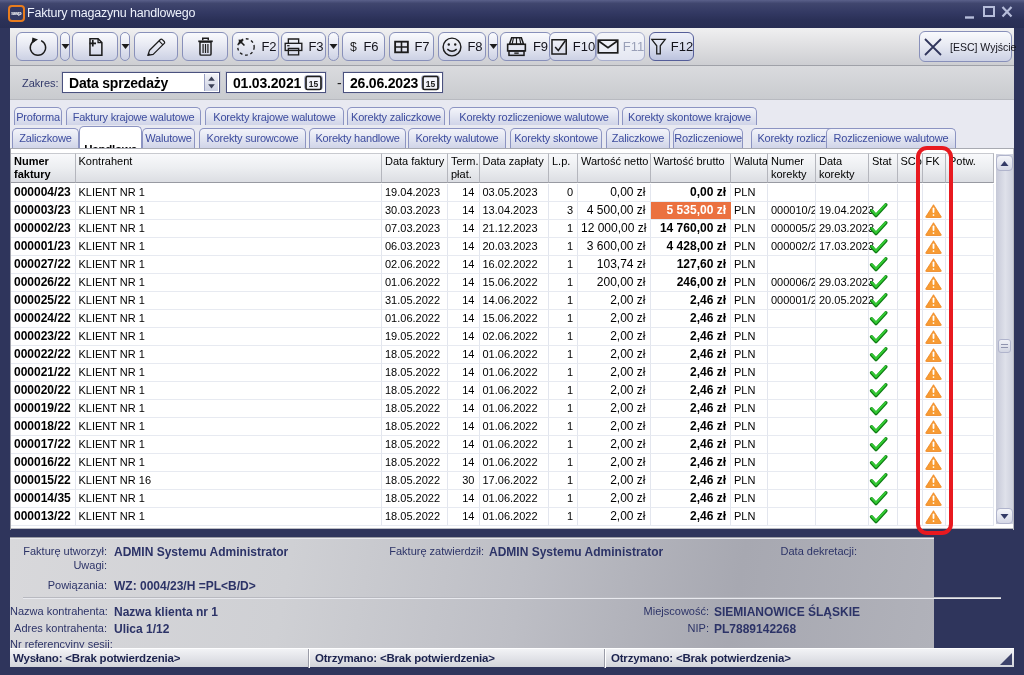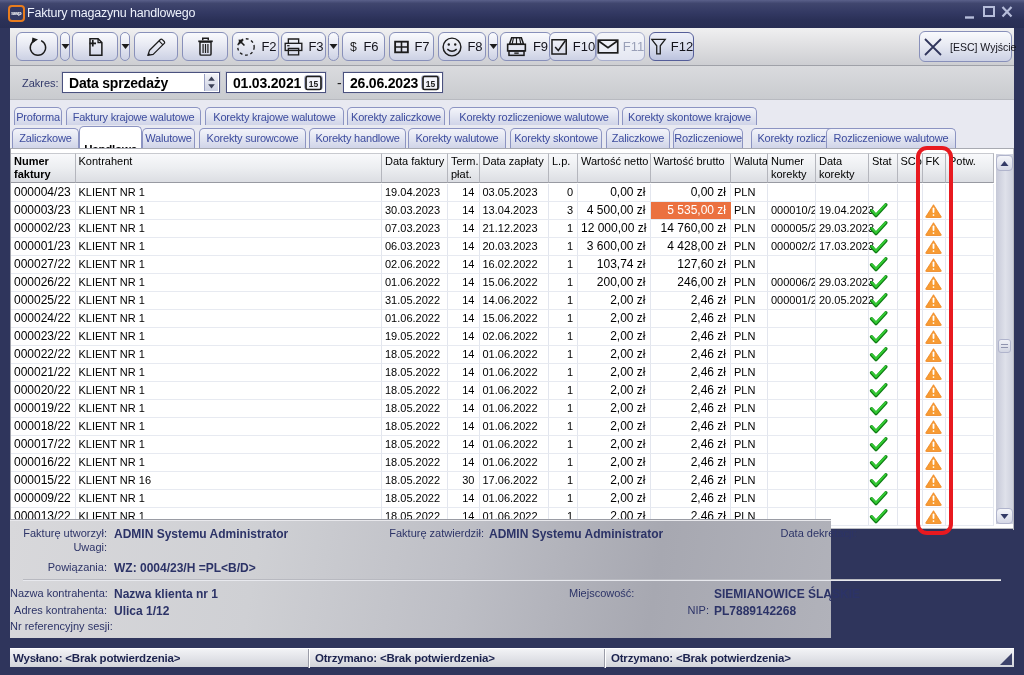--- a/index.html
+++ b/index.html
@@ -41,37 +41,37 @@
 .tab.act{background:#fff;color:#000;font-weight:bold;height:22px;top:26px;z-index:5;box-shadow:0 2px 0 #fff;font-size:11.5px;padding-top:16px}
 
 
 #content{left:10px;top:148px;width:1004px;height:381px;background:#fff;border-top:1px solid #a8aab2;border-bottom:1px solid #babcc2}
 #thead{position:absolute;left:1px;top:4px;width:983px;height:30px}
 .hc{position:absolute;top:0;height:30px;background:linear-gradient(#f8f9fb 0%,#eceef1 50%,#dcdee3 100%);border-right:1px solid #b4b6bd;border-top:1px solid #c8cacf;border-bottom:1px solid #989aa2;font-size:11px;line-height:13px;padding:1px 0 0 3px;color:#000;overflow:hidden;white-space:nowrap}
 .hc.b{font-weight:bold}
 #tbody{position:absolute;left:1px;top:34.5px;width:983px;height:342px;overflow:hidden}
 .row{position:absolute;left:0;width:983px;height:18px}
 .c{position:absolute;top:0;height:18px;border-right:1px solid #e3e6ee;border-bottom:1px solid #e7eaf1;font-size:11px;line-height:17px;padding:0 3px;white-space:nowrap;overflow:visible}
-.c.b{font-weight:normal}
+.c.b{font-weight:bold}
 .c.fs12{font-size:12px}
 .c.r{text-align:right;padding-right:4px}
 .c.clip{overflow:hidden;padding-right:0}
 .c.ct{text-align:center;padding:0}
 .c.org{background:#eb7140;color:#fff;border-right:1px solid #eb7140}
 .chk{position:absolute;left:0px;top:1px}
 .tri{margin-top:2px}
 
 
 #vscroll{position:absolute;left:986px;top:5px;width:17px;height:370px;background:linear-gradient(90deg,#c6c9d8,#dfe1ea 55%,#cdd0dd)}
 .sbtn{position:absolute;left:0;width:17px;height:16px;background:linear-gradient(#f4f5f9,#d5d8e6);border:1px solid #b0b4cc;border-radius:4px;display:flex;align-items:center;justify-content:center}
 #grip{position:absolute;left:988px;top:190px;width:13px;height:14px;border-radius:3px;background:linear-gradient(#f0f1f6,#d2d5e2);border:1px solid #b0b4cc}
 #grip:before{content:"";position:absolute;left:2px;right:2px;top:4px;height:1px;background:#8f94ae;box-shadow:0 3px 0 #8f94ae}
 
 
-#panelwrap{left:10px;top:519px;width:821px;height:119px;background:linear-gradient(100deg,#d8d8db 0%,#cfd0d4 30%,#bdbec5 55%,#a7a8b1 78%,#b1b2ba 100%);border-top:1px solid #9a9ca4;box-shadow:inset 0 1px 0 #e8e8ec}
+#panelwrap{left:10px;top:537px;width:924px;height:119px;background:linear-gradient(100deg,#d8d8db 0%,#cfd0d4 30%,#bdbec5 55%,#a7a8b1 78%,#b1b2ba 100%);border-top:1px solid #9a9ca4;box-shadow:inset 0 1px 0 #e8e8ec}
 .plbl{position:absolute;font-size:11px;color:#2c3367;white-space:nowrap}
 .pval{position:absolute;font-size:12px;font-weight:bold;color:#2c3367;white-space:nowrap}
 #pdiv{position:absolute;left:13px;top:59px;width:978px;height:2px;background:#b8b9c0;border-bottom:1px solid #e8e9ee}
 
 
 #status{left:10px;top:648px;width:1004px;height:19px;background:linear-gradient(#f2f3f6 0%,#e2e3e8 50%,#d2d4da 100%);border-top:1px solid #fdfdfe}
 #status .seg{position:absolute;top:3px;font-size:11.5px;letter-spacing:-0.2px;font-weight:bold;color:#1c234e}
 #status .sep{position:absolute;top:0;width:1px;height:19px;background:#9a9ca8;box-shadow:1px 0 0 #fff}
 #resz{position:absolute;right:2px;top:4px;width:0;height:0;border-left:12px solid transparent;border-bottom:12px solid #3d436b}
 
@@ -715,21 +715,21 @@
         </div>
         <div class="c " style="left:886.5px;width:25.0px"></div>
         <div class="c ct" style="left:911.5px;width:23.5px"><svg class="tri" width="17" height="14" viewBox="0 0 17 14">
             <path d="M8.5 0.7 L16.2 12.8 Q16.5 13.5 15.6 13.5 L1.4 13.5 Q0.5 13.5 0.8 12.8 Z" fill="#f79b33" stroke="#ee8521" stroke-width="0.8"></path>
             <rect x="7.6" y="3.6" width="1.8" height="5.4" rx="0.9" fill="#fff"></rect>
             <rect x="7.6" y="10.2" width="1.8" height="1.8" rx="0.9" fill="#fff"></rect>
           </svg></div>
         <div class="c " style="left:935.0px;width:48.0px"></div>
       </div>
 <div class="row" style="top:306.00px">
-        <div class="c b fs12" style="left:0.0px;width:64.5px">000009/22</div>
+        <div class="c b fs12" style="left:0.0px;width:64.5px">000014/35</div>
         <div class="c " style="left:64.5px;width:306.5px">KLIENT NR 1</div>
         <div class="c " style="left:371.0px;width:66.0px">18.05.2022</div>
         <div class="c r" style="left:437.0px;width:31.5px">14</div>
         <div class="c " style="left:468.5px;width:69.5px">01.06.2022</div>
         <div class="c r" style="left:538.0px;width:29.0px">1</div>
         <div class="c r fs12" style="left:567.0px;width:72.5px">2,00 zł</div>
         <div class="c r b fs12" style="left:639.5px;width:80.5px">2,46 zł</div>
         <div class="c " style="left:720.0px;width:37.0px">PLN</div>
         <div class="c clip" style="left:757.0px;width:48.0px"></div>
         <div class="c " style="left:805.0px;width:53.0px"></div>
@@ -797,21 +797,21 @@
   <div class="pval" style="left:104px;top:41px">WZ: 0004/23/H =PL&lt;B/D&gt;</div>
   <div class="plbl" style="left:334px;top:7px;width:140px;text-align:right">Fakturę zatwierdził:</div>
   <div class="pval" style="left:479px;top:7px">ADMIN Systemu Administrator</div>
   <div class="plbl" style="left:707px;top:7px;width:140px;text-align:right">Data dekretacji:</div>
   <div id="pdiv"></div>
   <div class="plbl" style="left:0px;top:67px;width:97px;text-align:right">Nazwa kontrahenta:</div>
   <div class="pval" style="left:104px;top:67px">Nazwa klienta nr 1</div>
   <div class="plbl" style="left:0px;top:84px;width:97px;text-align:right">Adres kontrahenta:</div>
   <div class="pval" style="left:104px;top:84px">Ulica 1/12</div>
   <div class="plbl" style="left:0px;top:100px;width:97px;text-align:right">Nr referencyjny sesji:</div>
-  <div class="plbl" style="left:559px;top:67px;width:140px;text-align:left">Miejscowość:</div>
+  <div class="plbl" style="left:559px;top:67px;width:140px;text-align:right">Miejscowość:</div>
   <div class="pval" style="left:704px;top:67px">SIEMIANOWICE ŚLĄSKIE</div>
   <div class="plbl" style="left:559px;top:84px;width:140px;text-align:right">NIP:</div>
   <div class="pval" style="left:704px;top:84px">PL7889142268</div>
 </div>
 <div class="abs" id="status">
   <div class="seg" style="left:3px">Wysłano: &lt;Brak potwierdzenia&gt;</div>
   <div class="sep" style="left:298px"></div>
   <div class="seg" style="left:305px">Otrzymano: &lt;Brak potwierdzenia&gt;</div>
   <div class="sep" style="left:594px"></div>
   <div class="seg" style="left:601px">Otrzymano: &lt;Brak potwierdzenia&gt;</div>

